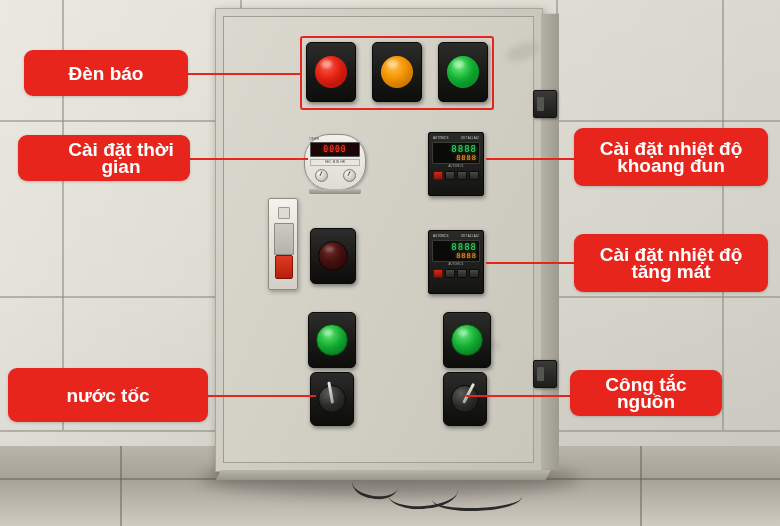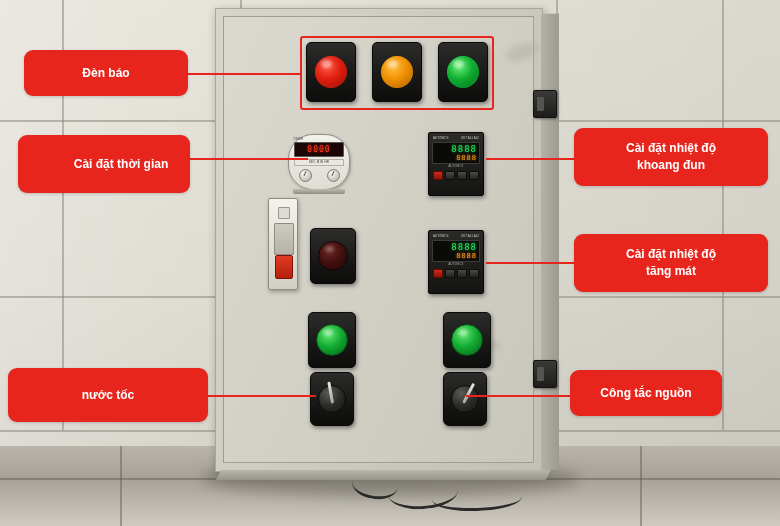--- a/index.html
+++ b/index.html
@@ -434,21 +434,21 @@
     border-left: none; border-right: none; border-top: none;
   }
 
   
   .callout {
     position: absolute;
     background: #e8251d;
     color: #ffffff;
     border-radius: 9px;
     font-weight: bold;
-    font-size: 12px;
+    font-size: 19px;
     line-height: 17px;
     text-align: center;
     display: flex;
     align-items: center;
     justify-content: center;
     padding: 6px 10px;
     box-sizing: border-box;
     box-shadow: 0 1px 3px rgba(0,0,0,0.18);
   }
   .leader {
@@ -504,21 +504,21 @@
   <div class="lamp" style="left:306px;top:42px;">
     <div class="bulb bulb-red"></div>
   </div>
   <div class="lamp" style="left:372px;top:42px;">
     <div class="bulb bulb-amber"></div>
   </div>
   <div class="lamp" style="left:438px;top:42px;">
     <div class="bulb bulb-green"></div>
   </div>
 
-  <div class="timer" style="left:288px;top:134px;border-radius:25px;">
+  <div class="timer" style="left:304px;top:134px;border-radius:25px;">
     <div class="t-top">TIMER</div>
     <div class="t-disp">
       <span class="t-digits">0000</span>
     </div>
     <div class="t-scale">SEC MIN HR</div>
     <div class="t-knobs">
       <div class="knob"></div>
       <div class="knob"></div>
     </div>
     <div class="t-base"></div>
@@ -602,21 +602,21 @@
   <div class="leader" style="left:186px;top:158px;width:122px;"></div>
   <div class="leader" style="left:206px;top:395px;width:110px;"></div>
   <div class="leader" style="left:486px;top:158px;width:90px;"></div>
   <div class="leader" style="left:486px;top:262px;width:90px;"></div>
   <div class="leader" style="left:466px;top:395px;width:110px;"></div>
 
   <div class="callout" style="left:24px;top:50px;width:164px;height:46px;">
     <span>Đèn báo</span>
   </div>
 
-  <div class="callout" style="left:18px;top:135px;width:172px;height:58px;padding-left:44px;">
+  <div class="callout" style="left:18px;top:135px;width:172px;height:46px;padding-left:44px;">
     <span>Cài đặt thời gian</span>
   </div>
 
   <div class="callout" style="left:8px;top:368px;width:200px;height:54px;flex-direction:column;">
     <span>nước tốc</span>
   </div>
 
   <div class="callout" style="left:574px;top:128px;width:194px;height:58px;flex-direction:column;">
     <span>Cài đặt nhiệt độ</span>
     <span>khoang đun</span>

